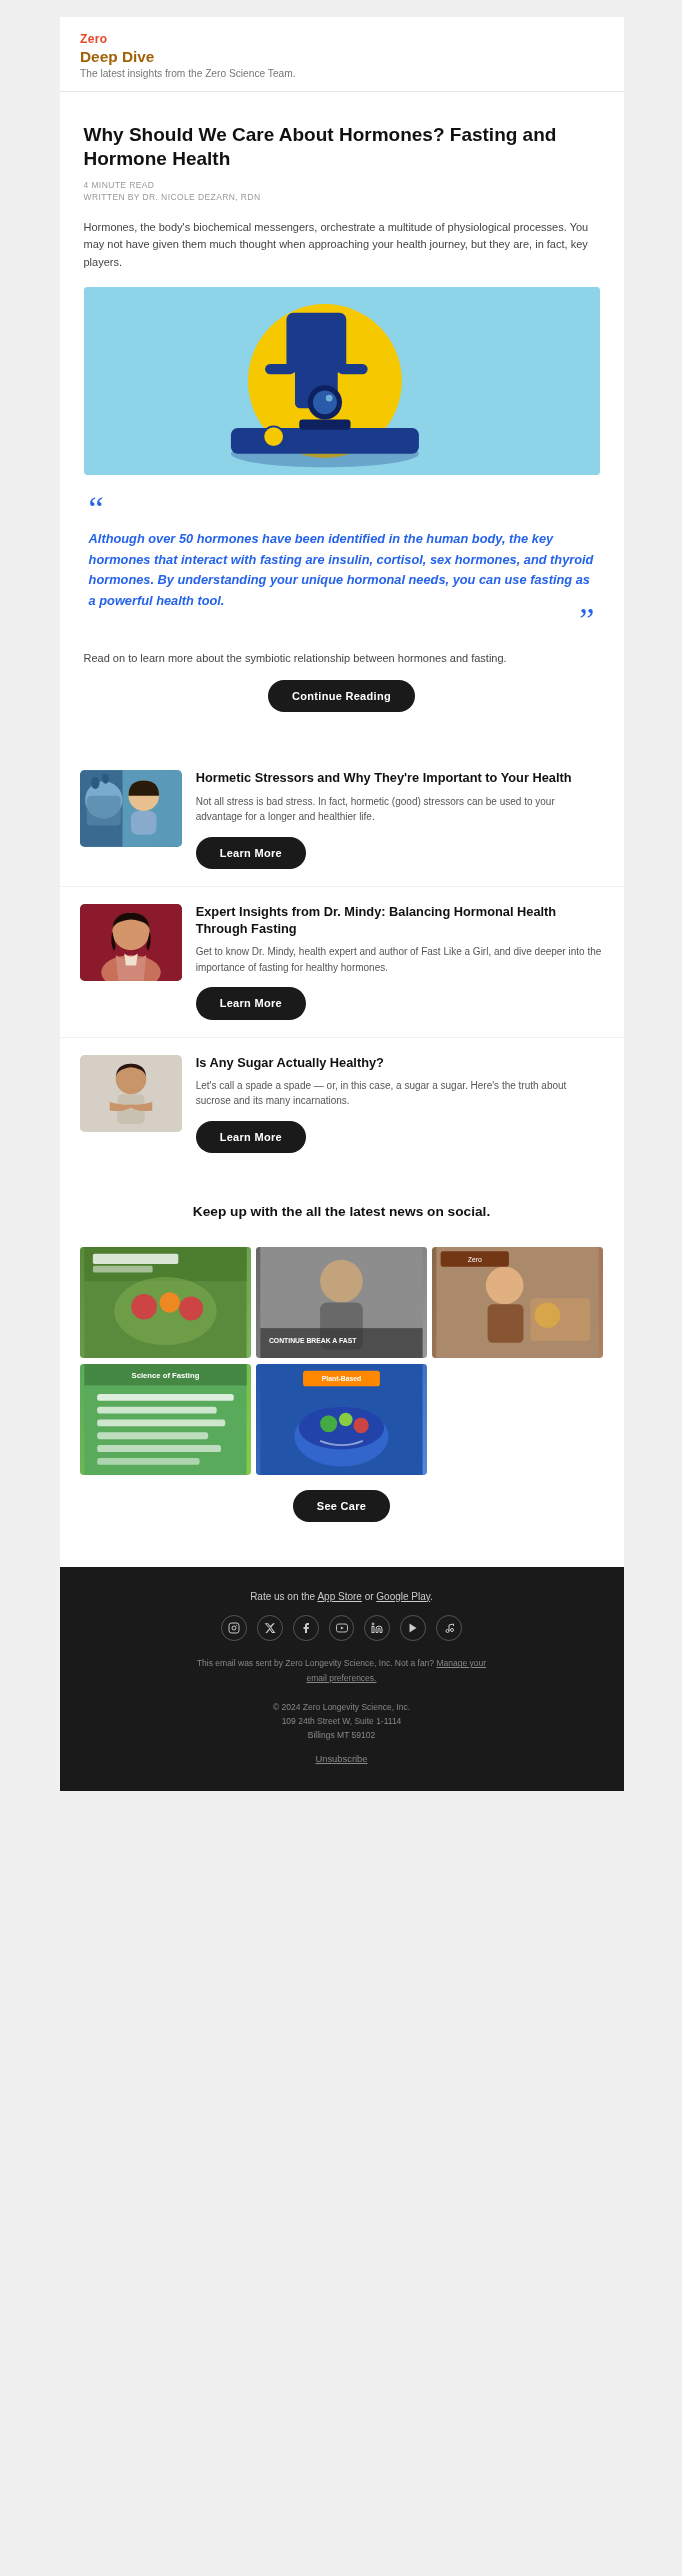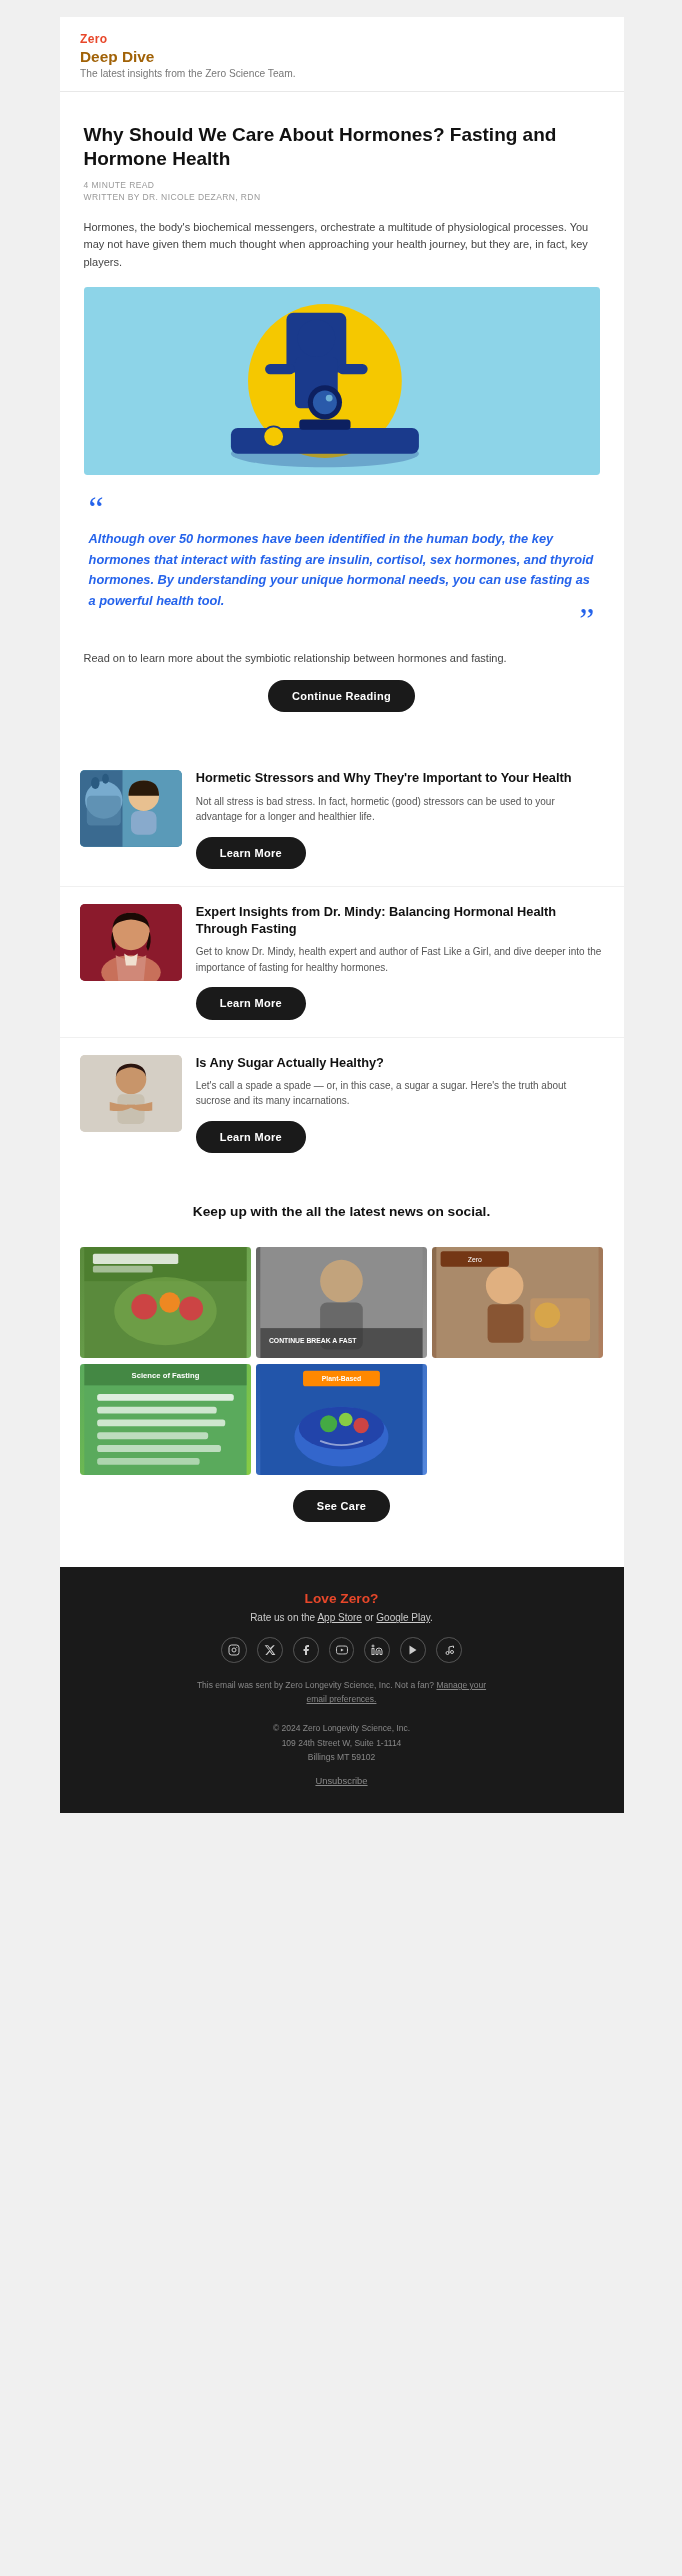--- a/index.html
+++ b/index.html
@@ -523,21 +523,20 @@
           </svg>
         </div>
       </div>
 
       <div class="btn-center see-more-btn">
         <button class="btn-dark">See Care</button>
       </div>
     </div>
 
     <div class="footer-dark">
-      <div class="footer-love">Love Zero?</div>
       <div class="footer-rate">Rate us on the <a href="#" style="color:#ccc">App Store</a> or <a href="#" style="color:#ccc">Google Play</a>.</div>
 
       <div class="social-icons">
 
         <div class="social-icon-circle">
           <svg width="12" height="12" viewBox="0 0 24 24" fill="none" stroke="#ccc" stroke-width="2">
             <rect x="2" y="2" width="20" height="20" rx="5" ry="5"></rect>
             <circle cx="12" cy="12" r="4"></circle>
             <circle cx="17.5" cy="6.5" r="1.2" fill="#ccc" stroke="none"></circle>
           </svg>

